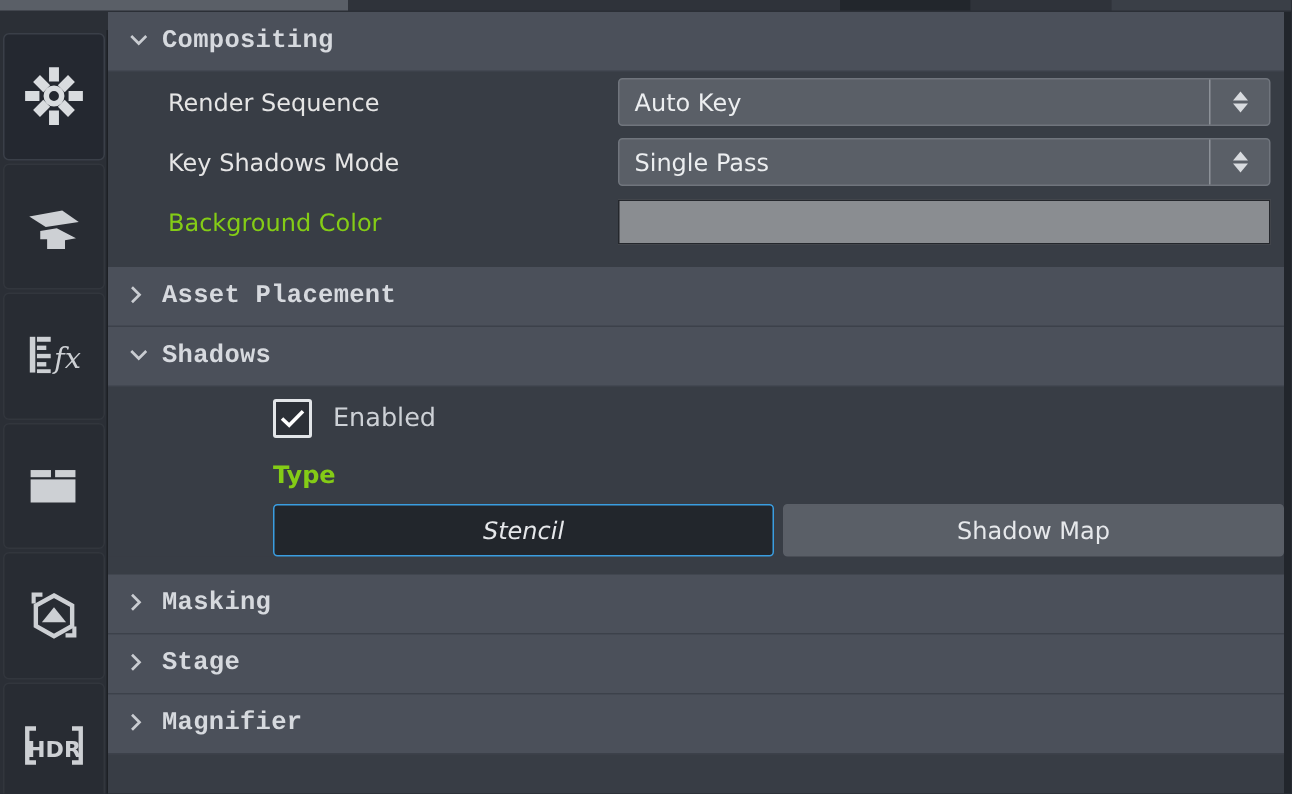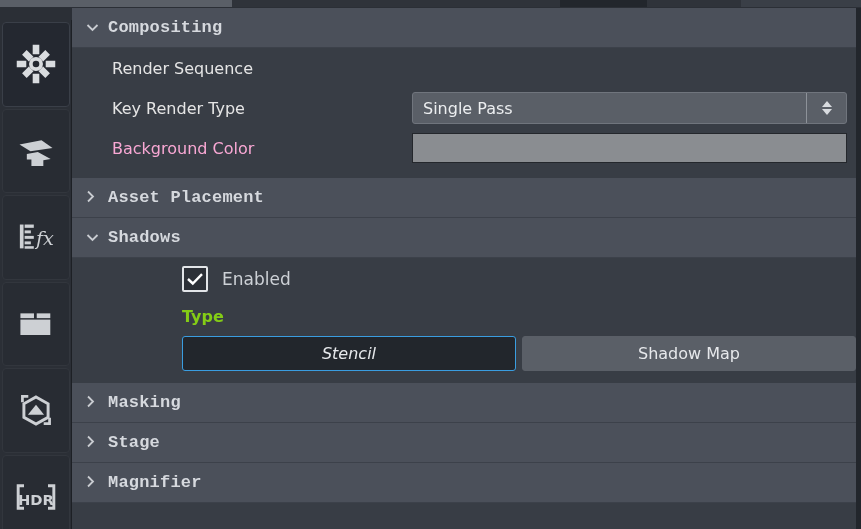--- a/index.html
+++ b/index.html
@@ -65,21 +65,21 @@
   }
 
   .body-block { background: #383d45; }
 
   .row {
     height: 40px; display: flex; align-items: center; padding-left: 40px;
   }
   .row .label {
     font-size: 16px; color: #e5e5e5; width: 300px; flex: 0 0 300px;
   }
-  .row .label.dim { color: #f9a8d4; }
+  .row .label.dim { color: #84cc16; }
 
   .combo {
     position: relative;
     width: 435px; height: 32px;
     background: #5a5f67;
     border: 1px solid #70757d;
     border-radius: 3px;
     display: flex; align-items: center;
   }
   .combo .val {
@@ -224,24 +224,33 @@
             <path d="M1.5 2 L6.5 7 L11.5 2" fill="none" stroke="#c9ccd1" stroke-width="1.8"></path>
           </svg>
       </span>
       <span class="title">Compositing</span>
     </div>
 
     <div class="body-block">
 
       <div class="row">
         <span class="label">Render Sequence</span>
+        <div class="combo">
+          <span class="val">Auto Key</span>
+          <span class="spin">
+            <span class="arrows">
+              <span class="tri-up"></span>
+              <span class="tri-dn"></span>
+            </span>
+          </span>
+        </div>
       </div>
 
       <div class="row">
-        <span class="label">Key Render Type</span>
+        <span class="label">Key Shadows Mode</span>
         <div class="combo">
           <span class="val">Single Pass</span>
           <span class="spin">
             <span class="arrows">
               <span class="tri-up"></span>
               <span class="tri-dn"></span>
             </span>
           </span>
         </div>
       </div>

